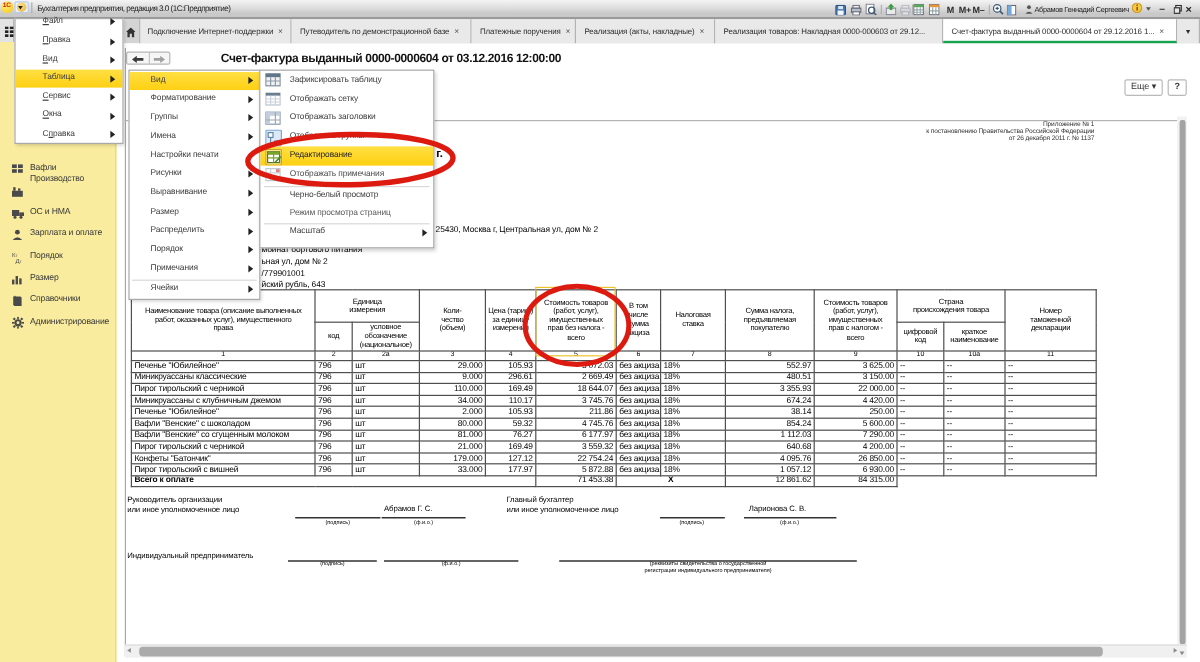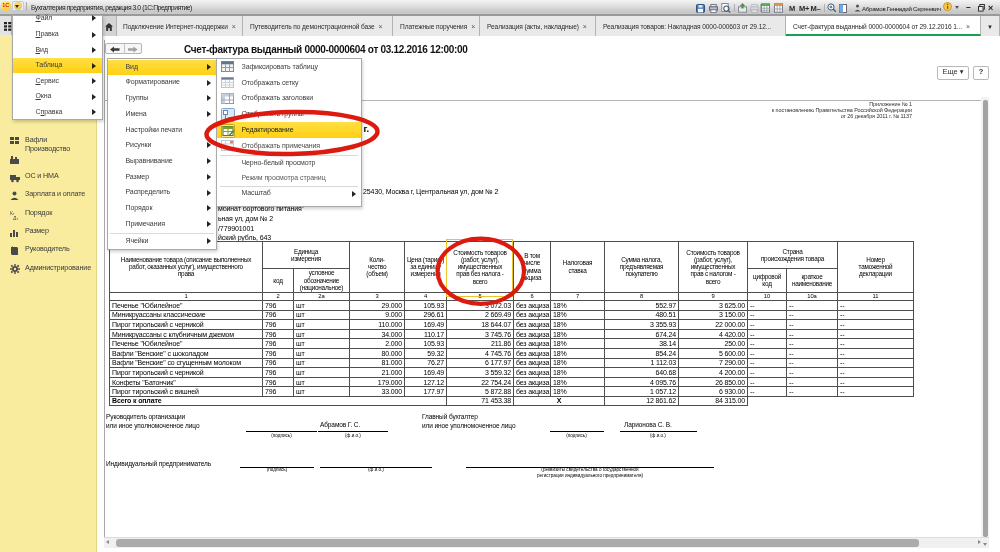--- a/index.html
+++ b/index.html
@@ -246,21 +246,21 @@
     </svg>
   </div>
 <div class="sbitem" style="top:226px">Размер</div>
 <div class="sbicon" style="top:227.8px">
     <svg width="10" height="10">
       <rect x="0" y="5" width="2" height="4" fill="#4a4a4a"></rect>
       <rect x="3" y="2" width="2" height="7" fill="#4a4a4a"></rect>
       <rect x="6" y="4" width="2" height="5" fill="#4a4a4a"></rect>
     </svg>
   </div>
-<div class="sbitem" style="top:244.3px">Руководитель</div>
+<div class="sbitem" style="top:244.3px">Справочники</div>
 <div class="sbicon" style="top:246.1px">
     <svg width="10" height="10">
       <path d="M1 1 L7 1 L8 2 L8 9 L2 9 L1 8 Z" fill="#4a4a4a"></path>
       <rect x="2" y="0.5" width="1" height="1.5" fill="#4a4a4a"></rect>
     </svg>
   </div>
 <div class="sbitem" style="top:262.6px">Администрирование</div>
 <div class="sbicon" style="top:264.4px">
     <svg width="10" height="10">
       <circle cx="5" cy="5" r="3" fill="#4a4a4a"></circle>

